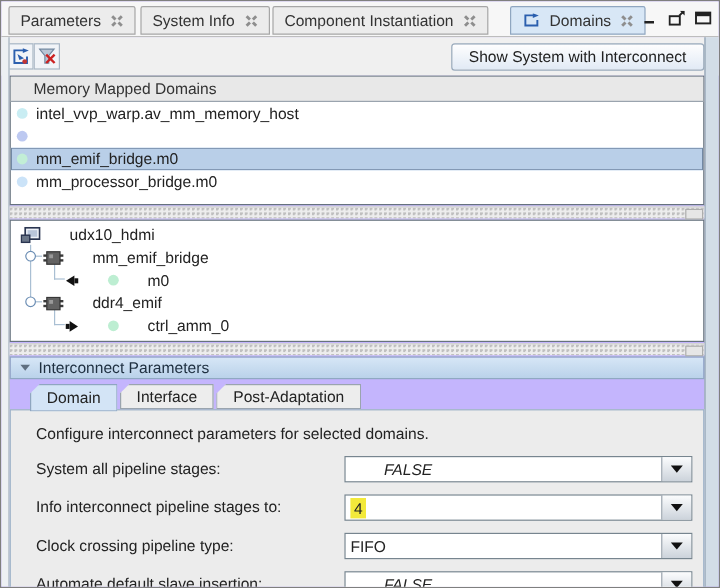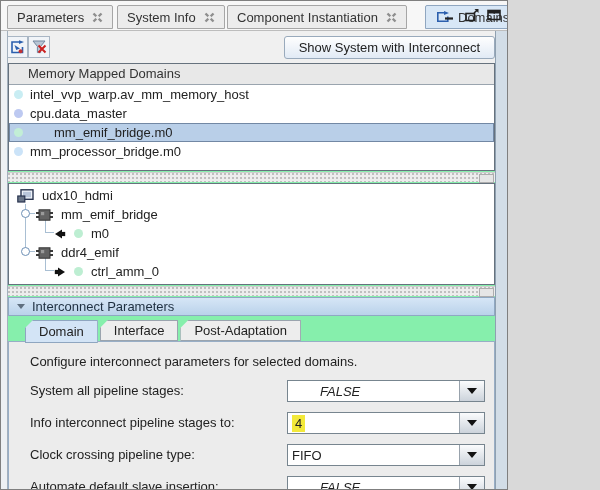--- a/index.html
+++ b/index.html
@@ -1,16 +1,16 @@
 <!DOCTYPE html>
 <html><head>
 <meta charset="utf-8">
 <style>
   html,body{margin:0;padding:0;background:#d9d9d9;}
-  .screen{position:relative;width:508px;height:490px;background:#86efac;border:1px solid #7f7f7f;
+  .screen{position:relative;width:600px;height:490px;background:#c4b5fd;border:1px solid #7f7f7f;
           box-sizing:border-box;font-family:"Liberation Sans",sans-serif;font-size:13px;color:#222;
           overflow:hidden;}
 
   
   .tabbar{position:absolute;left:0;top:0;right:0;height:29px;background:#f7f7f7;border-bottom:1px solid #bdbdbd;}
   .etab{position:absolute;top:4px;height:24px;display:inline-flex;align-items:center;gap:8px;
         padding:0 9px;background:#ececec;border:1px solid #a6a6a6;border-radius:2px 2px 0 0;
         box-sizing:border-box;white-space:nowrap;}
   .etab.active{background:#d8e7f6;border-color:#8fa6c0;}
   .etab .lbl{color:#333;}
@@ -27,33 +27,33 @@
 
   
   .gutterL{position:absolute;left:0;top:30px;bottom:0;width:6px;background:#edf0f3;border-right:1px solid #a3b0bd;}
   .gutterR{position:absolute;right:0;top:30px;bottom:0;width:11px;background:#d2dde7;border-left:1px solid #8fa0b0;}
 
   
   .mmlist{position:absolute;left:7px;right:12px;top:62px;height:108px;background:#fff;
           border:1px solid #66727e;box-sizing:border-box;}
   .mmheader{height:20px;line-height:20px;text-align:left;background:#e8e8e8;border-bottom:1px solid #9aa4ae;color:#333;padding-left:19px;}
   .mmrow{height:19px;display:flex;align-items:center;padding-left:5px;box-sizing:border-box;}
-  .mmrow.selected{background:#b9cfe8;box-shadow:inset 0 0 0 1px #7288a4;gap:24px;}
+  .mmrow.selected{background:#b9cfe8;box-shadow:inset 0 0 0 1px #7288a4;}
   .dot{width:9px;height:9px;border-radius:50%;margin-right:7px;flex:0 0 auto;}
 
   
   .splitter{position:absolute;left:7px;right:12px;height:10px;background:#ededed;
             background-image:radial-gradient(circle at 1px 1px,#bfbfbf 28%,transparent 34%);
             background-size:4px 4px;border-top:1px solid #cfcfcf;box-sizing:border-box;}
   .sphandle{position:absolute;right:1px;top:1px;width:13px;height:7px;background:#e6e6e6;border:1px solid #adadad;}
 
   
   .tree{position:absolute;left:7px;right:12px;top:182px;height:102px;background:#fff;
         border:1px solid #66727e;box-sizing:border-box;overflow:hidden;}
-  .trow{position:absolute;height:19px;display:flex;align-items:center;gap:8px;}
+  .trow{position:absolute;height:19px;display:flex;align-items:center;gap:24px;}
   .tline{position:absolute;background:#a9bfd3;}
   .thandle{position:absolute;width:7px;height:7px;border:1.5px solid #6d8fb5;border-radius:50%;
            background:#fff;box-sizing:content-box;}
   .tdot{width:9px;height:9px;border-radius:50%;flex:0 0 auto;}
 
   
   .icphdr{position:absolute;left:7px;right:12px;top:296px;height:19px;
           background:linear-gradient(#d6e6f6,#bad2ea);border:1px solid #8fa8c2;box-sizing:border-box;
           display:flex;align-items:center;color:#1e2f40;}
   .icphdr .tri{width:0;height:0;border-left:4px solid transparent;border-right:4px solid transparent;
@@ -159,21 +159,20 @@
   <div class="gutterR"></div>
 
   <div class="mmlist">
     <div class="mmheader">Memory Mapped Domains</div>
     <div class="mmrow">
       <span class="dot" style="background: rgb(201, 237, 243);"></span>
       <span>intel_vvp_warp.av_mm_memory_host</span>
     </div>
     <div class="mmrow">
       <span class="dot" style="background: rgb(189, 201, 241);"></span>
-      <span>cpu.data_master</span>
     </div>
     <div class="mmrow selected">
       <span class="dot" style="background: rgb(194, 238, 214);"></span>
       <span>mm_emif_bridge.m0</span>
     </div>
     <div class="mmrow">
       <span class="dot" style="background: rgb(203, 227, 248);"></span>
       <span>mm_processor_bridge.m0</span>
     </div>
   </div>

